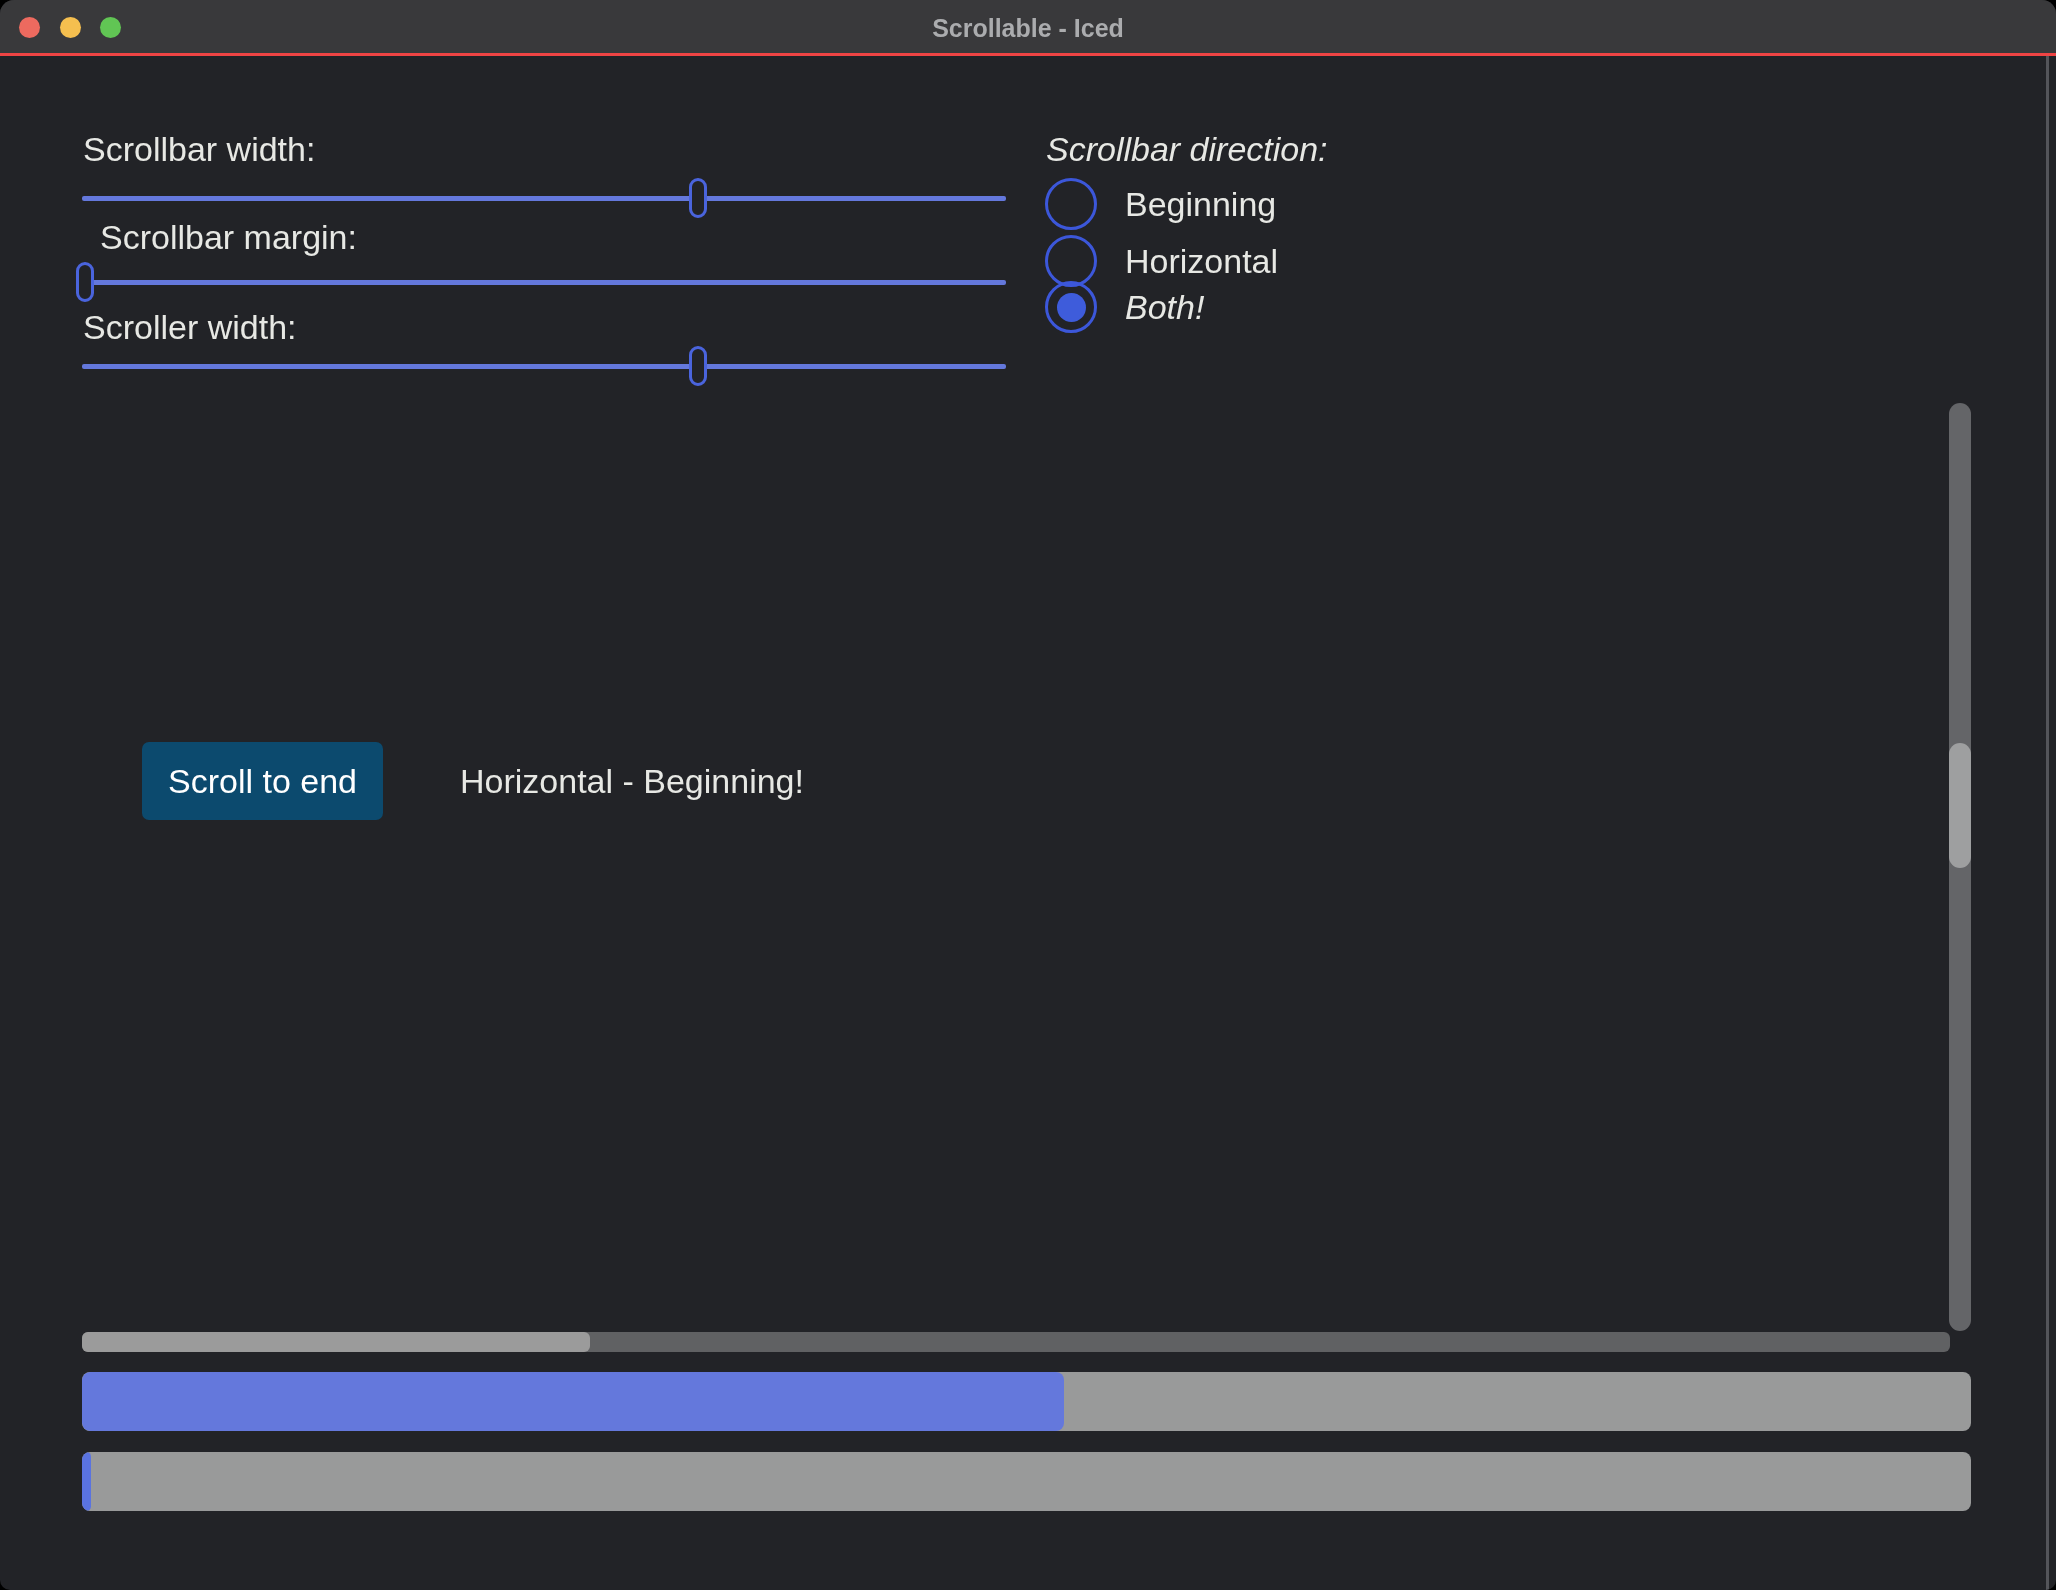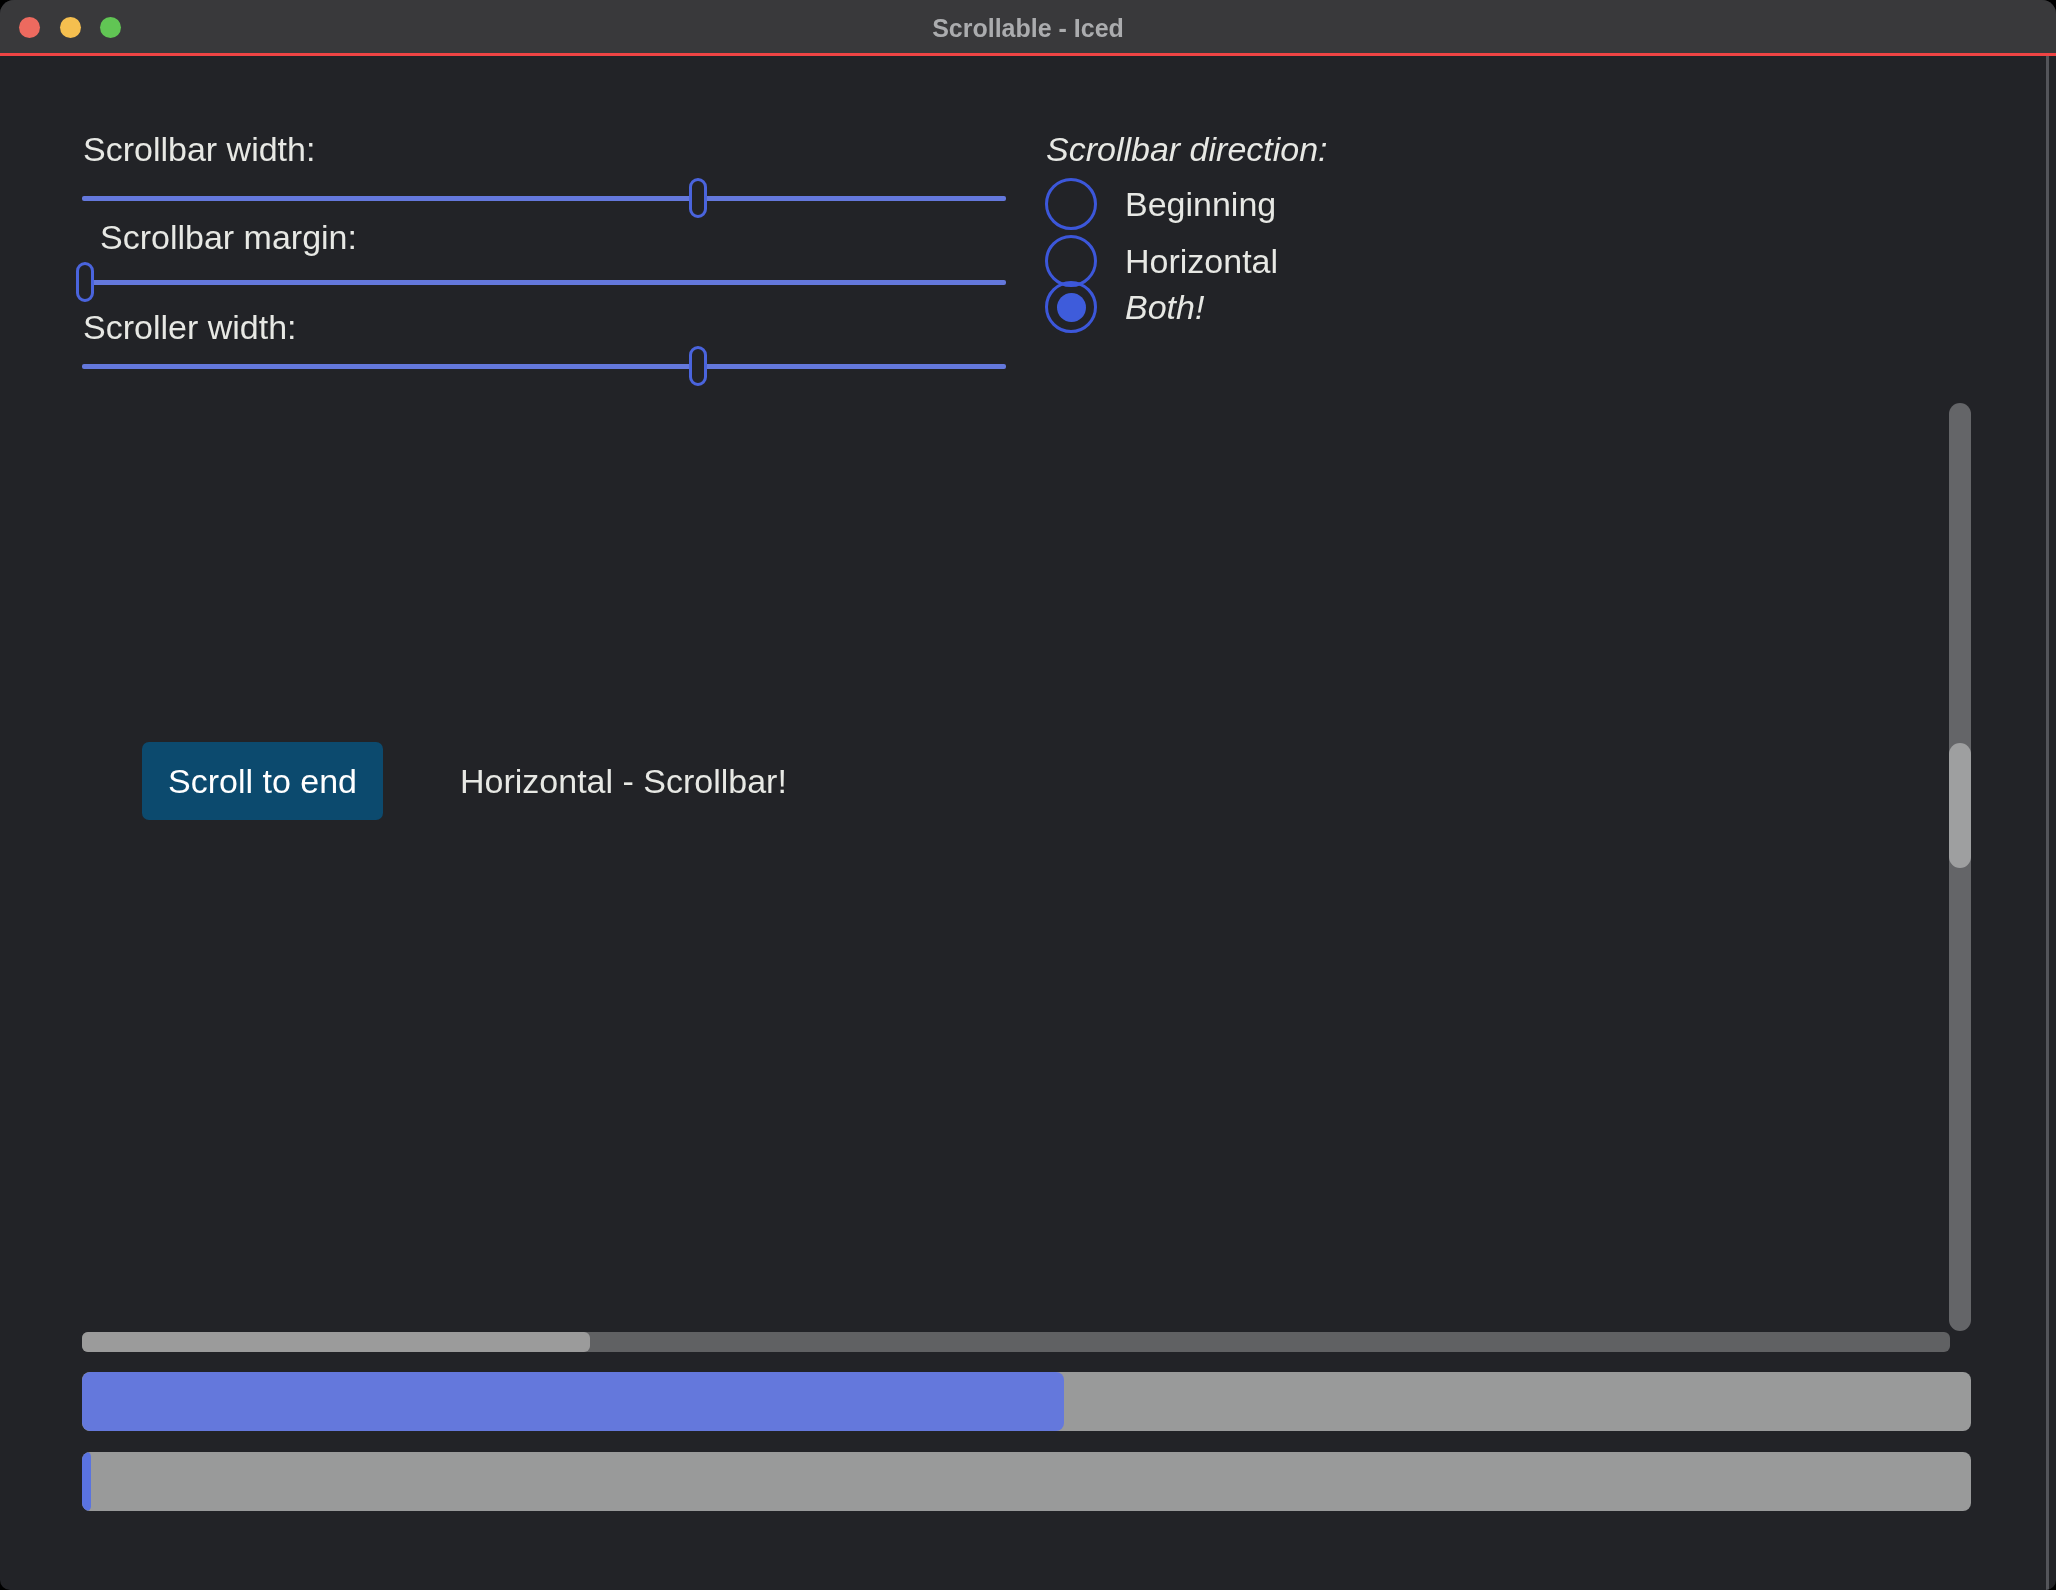--- a/index.html
+++ b/index.html
@@ -127,21 +127,21 @@
   </div>
 
   <div class="radio-row selected" style="top:278px;font-style:italic;">
     <span class="radio-circle">
         <span class="dot"></span>
       </span>
     <span class="radio-label">Both!</span>
   </div>
 
   <div class="btn">Scroll to end</div>
-  <div class="status">Horizontal - Scrollbar!</div>
+  <div class="status">Horizontal - Beginning!</div>
 
   <div class="vscrollbar">
     <div class="vthumb" style="top: 36.6%; height: 13.5%;"></div>
   </div>
 
   <div class="hscrollbar">
     <div class="hthumb" style="left: 0%; width: 27.2%;"></div>
   </div>
 
   <div class="progress p1">

